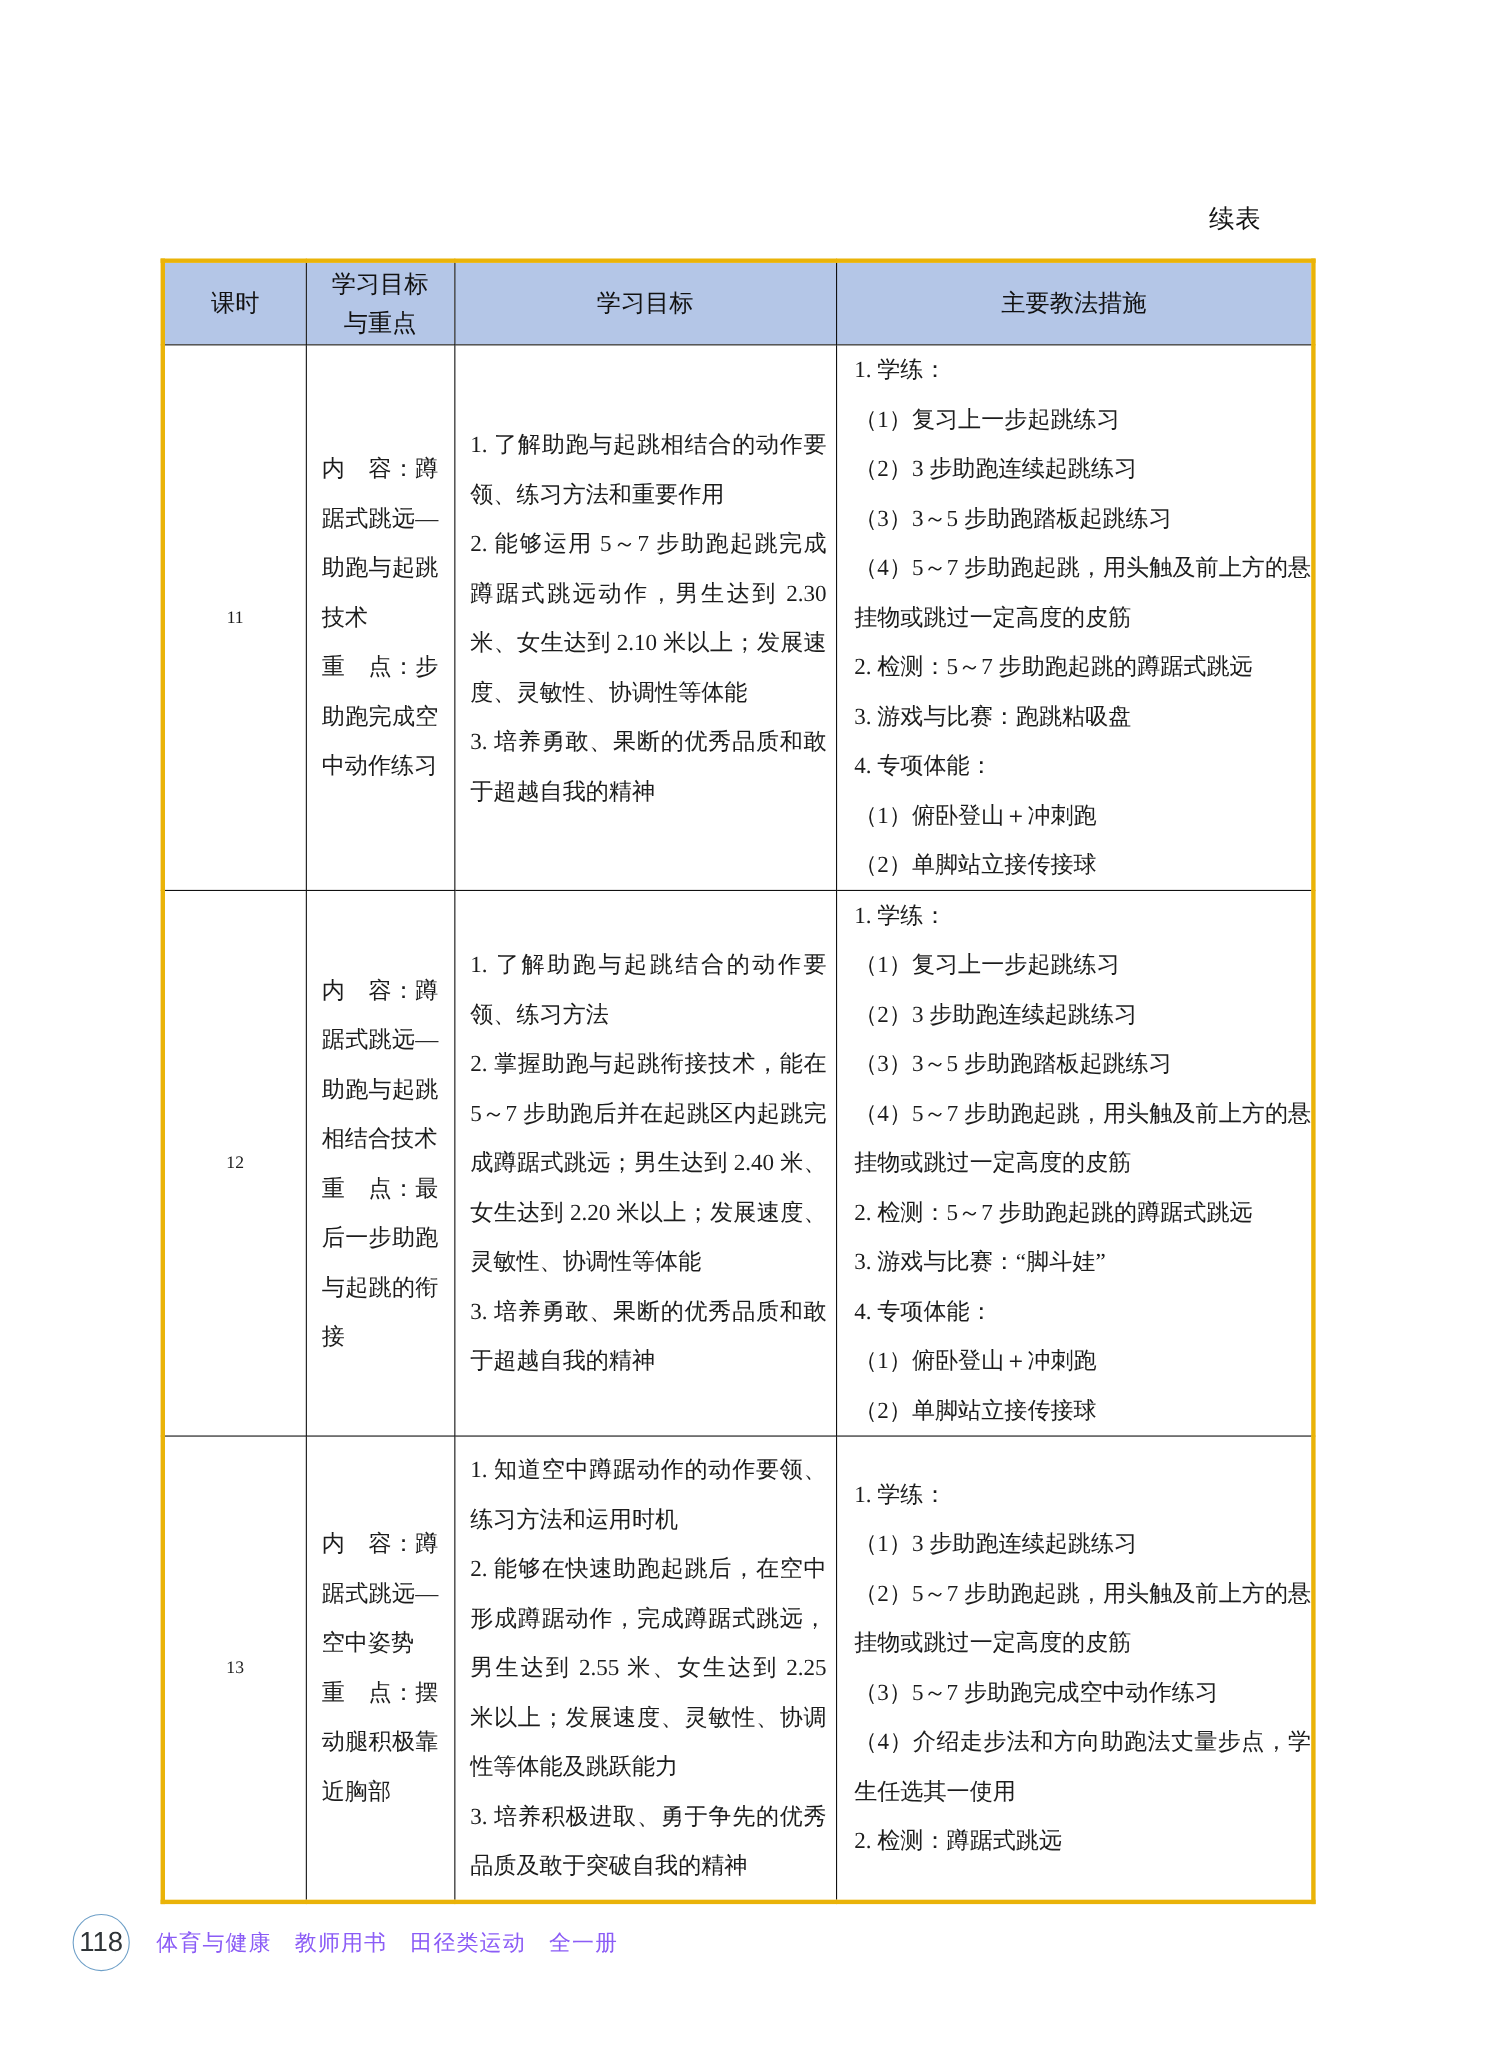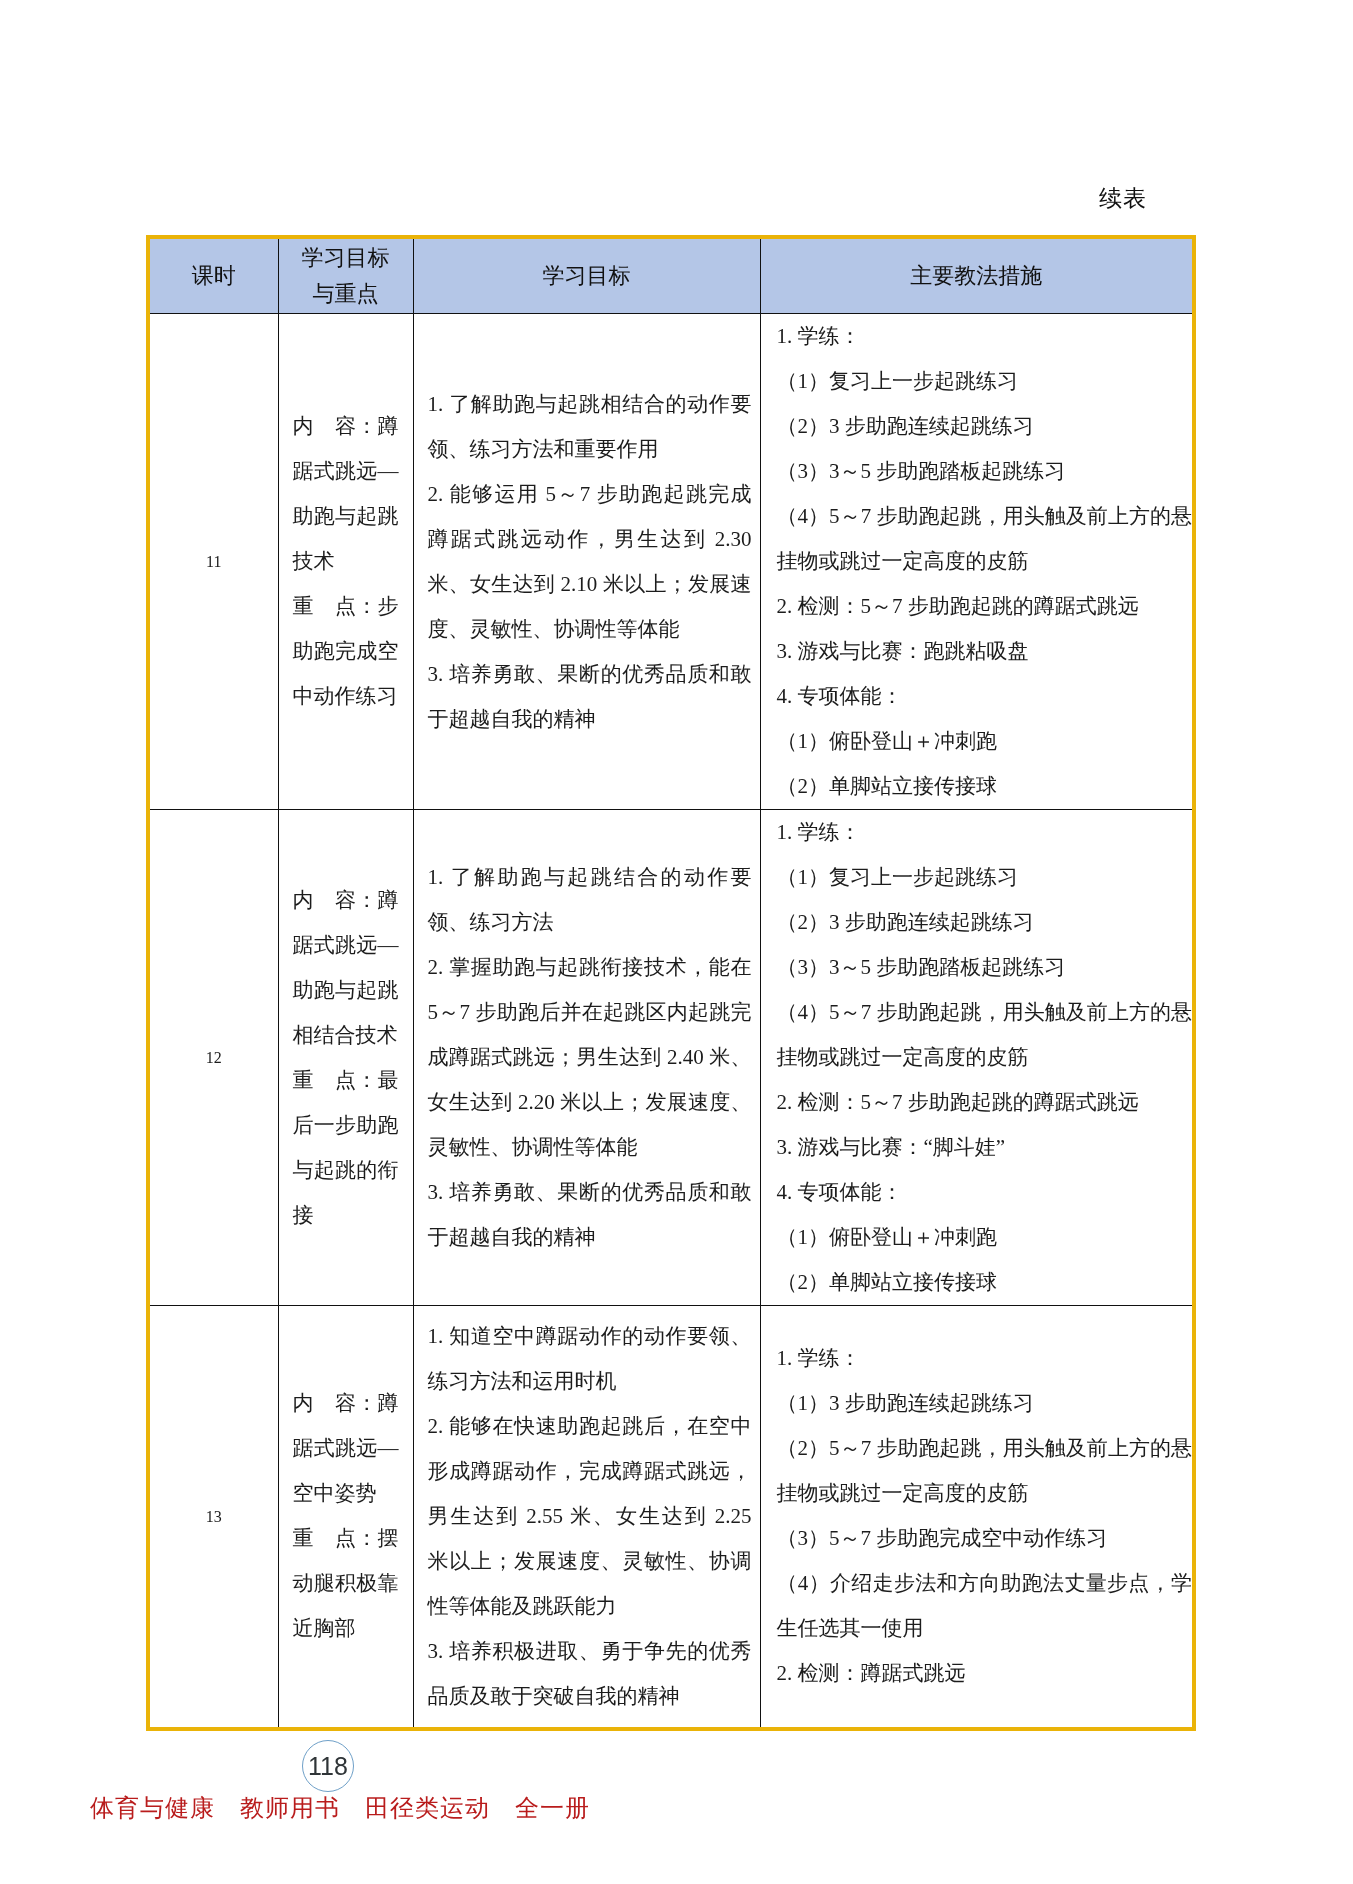--- a/index.html
+++ b/index.html
@@ -65,38 +65,37 @@
   }
   td.c2{padding:0 14px;}
   td.c3{padding:0 8px 0 14px;}
   td.c4{padding:0 0 0 16px;}
   .footer{
     position:absolute;
     left:66px;
     top:1740px;
     display:flex;
     align-items:center;
-    flex-direction:column;
   }
   .pagenum{
     display:flex;
     align-items:center;
     justify-content:center;
     width:52px;height:52px;
     border:1.5px solid #6fa0c8;
     border-radius:50%;
     font-size:25px;
     color:#2f3437;
     font-family:"Liberation Sans","DejaVu Sans",sans-serif;
     box-sizing:border-box;
   }
   .booktitle{
     margin-left:24px;
-    font-size:24px;
-    color:#b91c1c;
+    font-size:20px;
+    color:#8b5cf6;
     font-family:"Liberation Sans","DejaVu Sans",sans-serif;
     letter-spacing:1px;
   }
 </style>
 </head>
 <body>
 
 <div class="continuation">续表</div>
 
 <table class="lesson-table">

